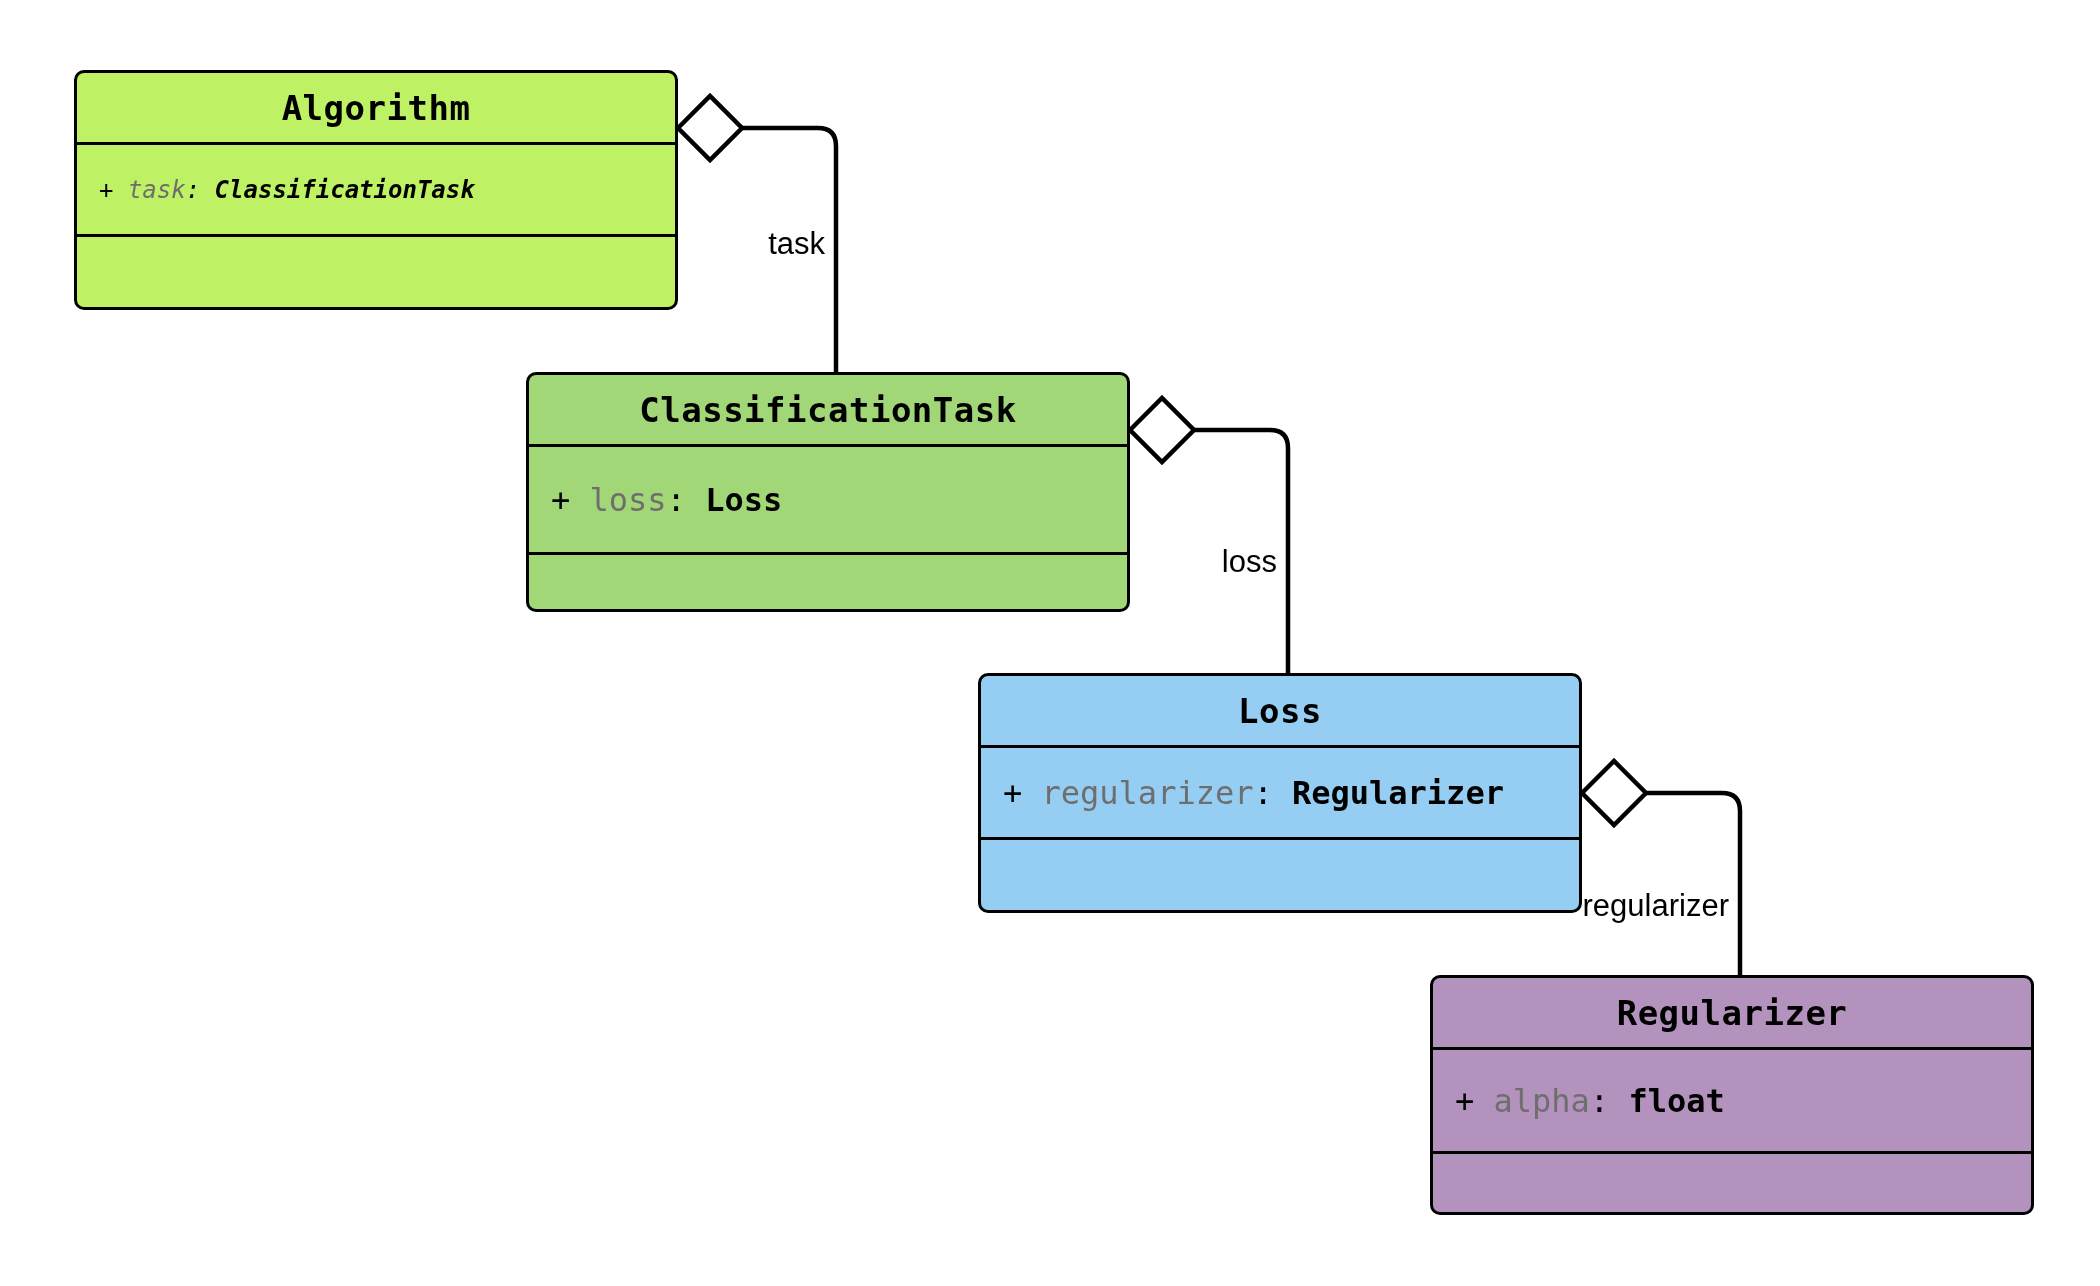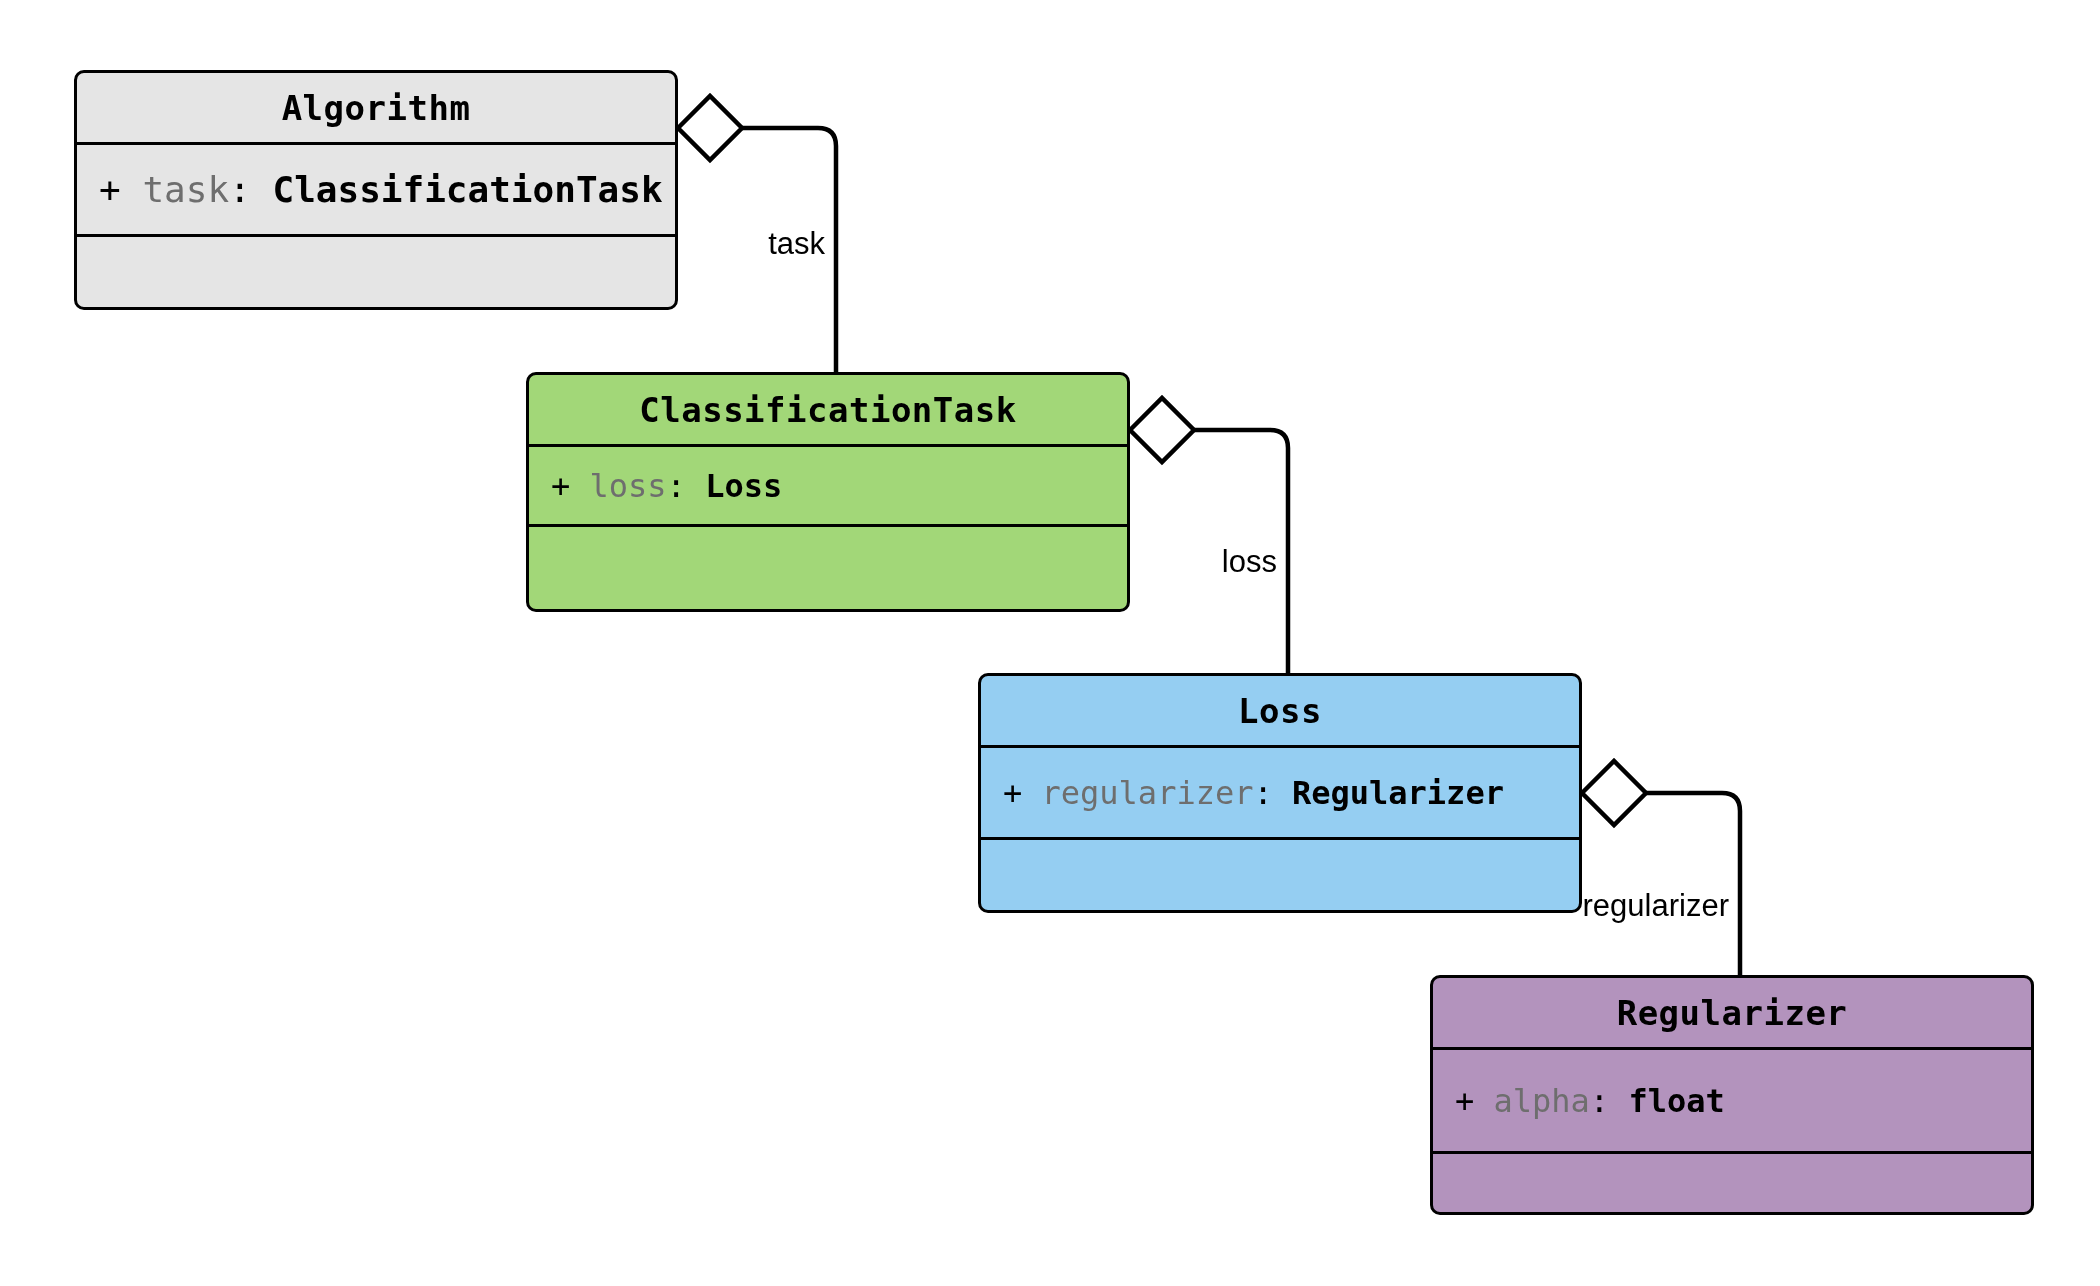--- a/index.html
+++ b/index.html
@@ -112,33 +112,33 @@
       <polygon points="1582,793 1614,761 1646,793 1614,825" fill="#ffffff" stroke="#000000" stroke-width="4.5" stroke-linejoin="miter"></polygon>
     </g>
   </svg>
 
   <div class="edge-label" style="left:828px; top:243px; font-size:31px;">task</div>
 
   <div class="edge-label" style="left:1280px; top:561px; font-size:31px;">loss</div>
 
   <div class="edge-label" style="left:1732px; top:905px; font-size:31px;">regularizer</div>
 
-  <div class="uml-class" style="left:74px; top:70px; width:604px; height:240px; background:#e5e5e5;">
+  <div class="uml-class" style="left:74px; top:70px; width:604px; height:240px; background:#bef264;">
     <div class="uml-title" style="height:72px; font-size:34px;">Algorithm</div>
     <div class="uml-attrs" style="height:92px;">
-      <div class="uml-attr" style="font-size:36px;">
+      <div class="uml-attr" style="font-size:24px;font-style:italic;">
         <span class="vis">+</span><span>&nbsp;</span><span class="aname">task</span><span class="colon">:</span><span>&nbsp;</span><span class="atype">ClassificationTask</span>
       </div>
     </div>
     <div class="uml-methods" style="height:69px;"></div>
   </div>
 
   <div class="uml-class" style="left:526px; top:372px; width:604px; height:240px; background:#a2d778;">
     <div class="uml-title" style="height:72px; font-size:34px;">ClassificationTask</div>
-    <div class="uml-attrs" style="height:80px;">
+    <div class="uml-attrs" style="height:108px;">
       <div class="uml-attr" style="font-size:32px;">
         <span class="vis">+</span><span>&nbsp;</span><span class="aname">loss</span><span class="colon">:</span><span>&nbsp;</span><span class="atype">Loss</span>
       </div>
     </div>
     <div class="uml-methods" style="height:69px;"></div>
   </div>
 
   <div class="uml-class" style="left:978px; top:673px; width:604px; height:240px; background:#95cef2;">
     <div class="uml-title" style="height:72px; font-size:34px;">Loss</div>
     <div class="uml-attrs" style="height:92px;">

